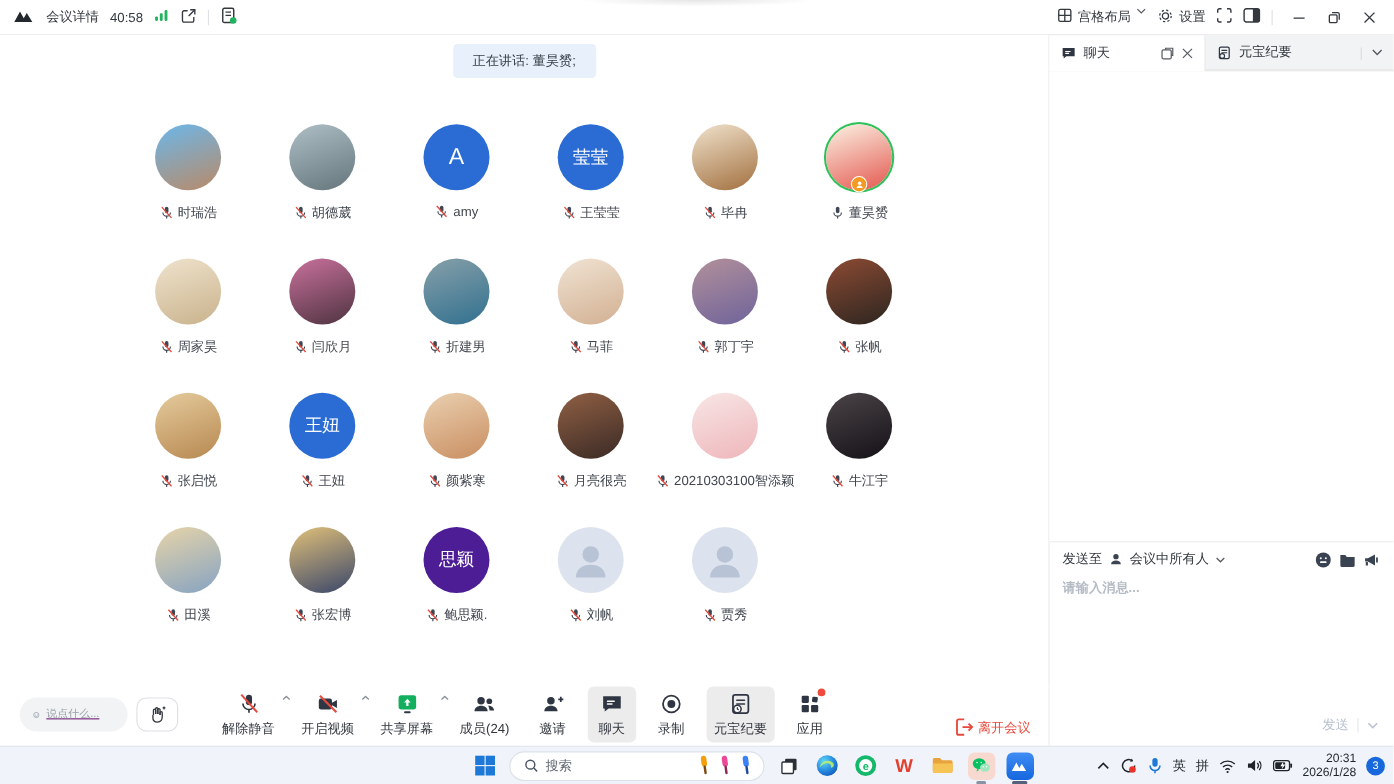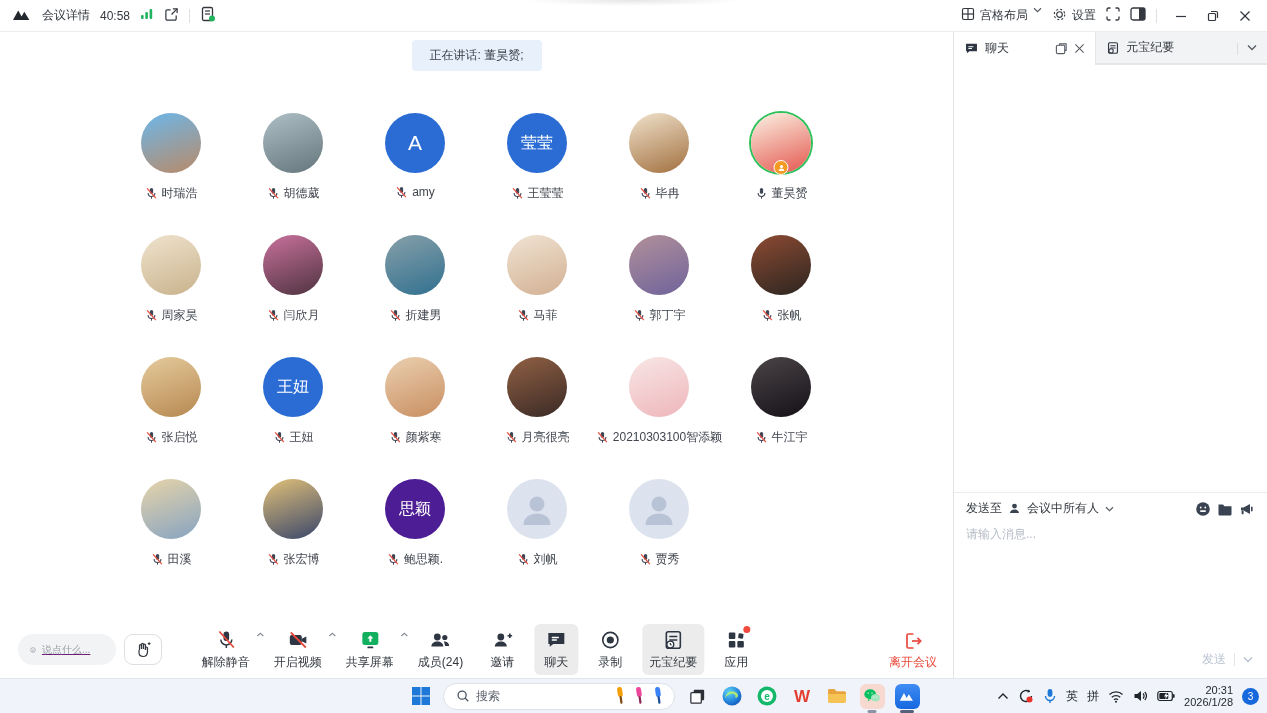--- a/index.html
+++ b/index.html
@@ -37,44 +37,44 @@
   .qc-pill { display:flex; align-items:center; gap:6px; background:#f2f3f5; border-radius:16px; height:31px; padding:0 12px; width:98px; }
   .qc-pill input { border:none; outline:none; background:transparent; width:62px; font-size:10px; color:#701a75;text-decoration:underline; }
   .qc-pill input::placeholder { color:#9aa0a8; }
   .hand-btn { width:38px; height:31px; border:1px solid #dcdfe3; background:#fff; border-radius:9px; display:flex; align-items:center; justify-content:center; }
   .tgroup { position:absolute; left:50%; bottom:3px; transform:translateX(-50%); display:flex; align-items:flex-end; gap:10px; }
   .tbtn { position:relative; display:flex; flex-direction:column; align-items:center; gap:3px; padding:5px 7px 4px; border-radius:6px; min-width:44px; }
   .tbtn .tlabel { color:#33383f; white-space:nowrap; }
   .tbtn.active { background:#ececec; }
   .tbtn .caret { position:absolute; right:-7px; top:8px; }
   .reddot { position:absolute; top:2px; right:8px; width:7px; height:7px; background:#f04b3e; border-radius:50%; }
-  .leave { position:absolute; right:16px; bottom:7px; display:flex; flex-direction:column; align-items:center; gap:3px; }
+  .leave { position:absolute; right:16px; bottom:7px; display:flex; flex-direction:row; align-items:center; gap:3px; }
   .leave .tlabel { color:#e8493c; white-space:nowrap; }
 
   
   .panel { width:314px; border-left:1px solid #e4e4e4; display:flex; flex-direction:column; background:#fff; }
   .ptabs { display:flex; height:33px; background:#f2f3f4; border-bottom:1px solid #e6e6e6; }
   .ptab { display:flex; align-items:center; gap:6px; padding:0 10px; }
   .ptab.active { background:#fff; border-right:1px solid #e6e6e6; margin-bottom:-1px; flex:1.05; }
   .ptab.inactive { flex:1; border-bottom:1px solid #e6e6e6; }
   .ptab .grow { flex:1; }
   .ptab-extra { display:flex; align-items:center; gap:8px; padding:0 10px 0 4px; border-bottom:1px solid #e6e6e6; }
   .pbody { flex:1; background:#fff; }
   .sendrow { border-top:1px solid #ececec; height:32px; display:flex; align-items:center; padding:0 12px; gap:6px; }
   .sendrow .grow { flex:1; }
   .msgarea { height:116px; padding:2px 12px; }
-  .msgarea textarea { width:100%; height:100%; border:none; outline:none; resize:none; font-family:inherit; font-size:12px; color:#701a75; background:transparent; }
+  .msgarea textarea { width:100%; height:100%; border:none; outline:none; resize:none; font-family:inherit; font-size:12px; color:#701a75; background:transparent;font-weight:bold; }
   .msgarea textarea::placeholder { color:#b6bcc6; }
   .sendbtnrow { height:38px; display:flex; align-items:center; justify-content:flex-end; gap:8px; padding:0 14px; }
   .send-label { color:#b9c2d2; }
   .send-sep { width:1px; height:13px; background:#e1e5ea; }
 
   
   .taskbar { position:relative; height:35px; background:#f0f4fa; border-top:1px solid #e2e7ee; display:flex; align-items:center; }
-  .tk-center { position:absolute; left:408px; display:flex; align-items:center; gap:9px; }
+  .tk-center { position:absolute; left:428px; display:flex; align-items:center; gap:9px; }
   .searchpill { display:flex; align-items:center; gap:6px; background:#fff; border:1px solid #dbe1e9; border-radius:14px; height:27px; width:232px; padding:0 6px 0 12px; }
   .searchpill input { border:none; outline:none; background:transparent; width:100px; font-size:12px; color:#333; }
   .searchpill input::placeholder { color:#5f6670; }
   .sp-grow { flex:1; }
   .tk-app { width:26px; height:26px; display:flex; align-items:center; justify-content:center; position:relative; }
   .tk-tile { width:25px; height:25px; border-radius:6px; display:flex; align-items:center; justify-content:center; }
   .runbar { position:absolute; bottom:-4px; left:50%; transform:translateX(-50%); width:9px; height:3px; border-radius:2px; background:#8a93a3; }
   .tk-tray { position:absolute; right:8px; display:flex; align-items:center; gap:9px; }
   .tray-txt { color:#1f242b; }
   .clockblk { text-align:right; font-size:11px; line-height:12px; color:#1f242b; }

